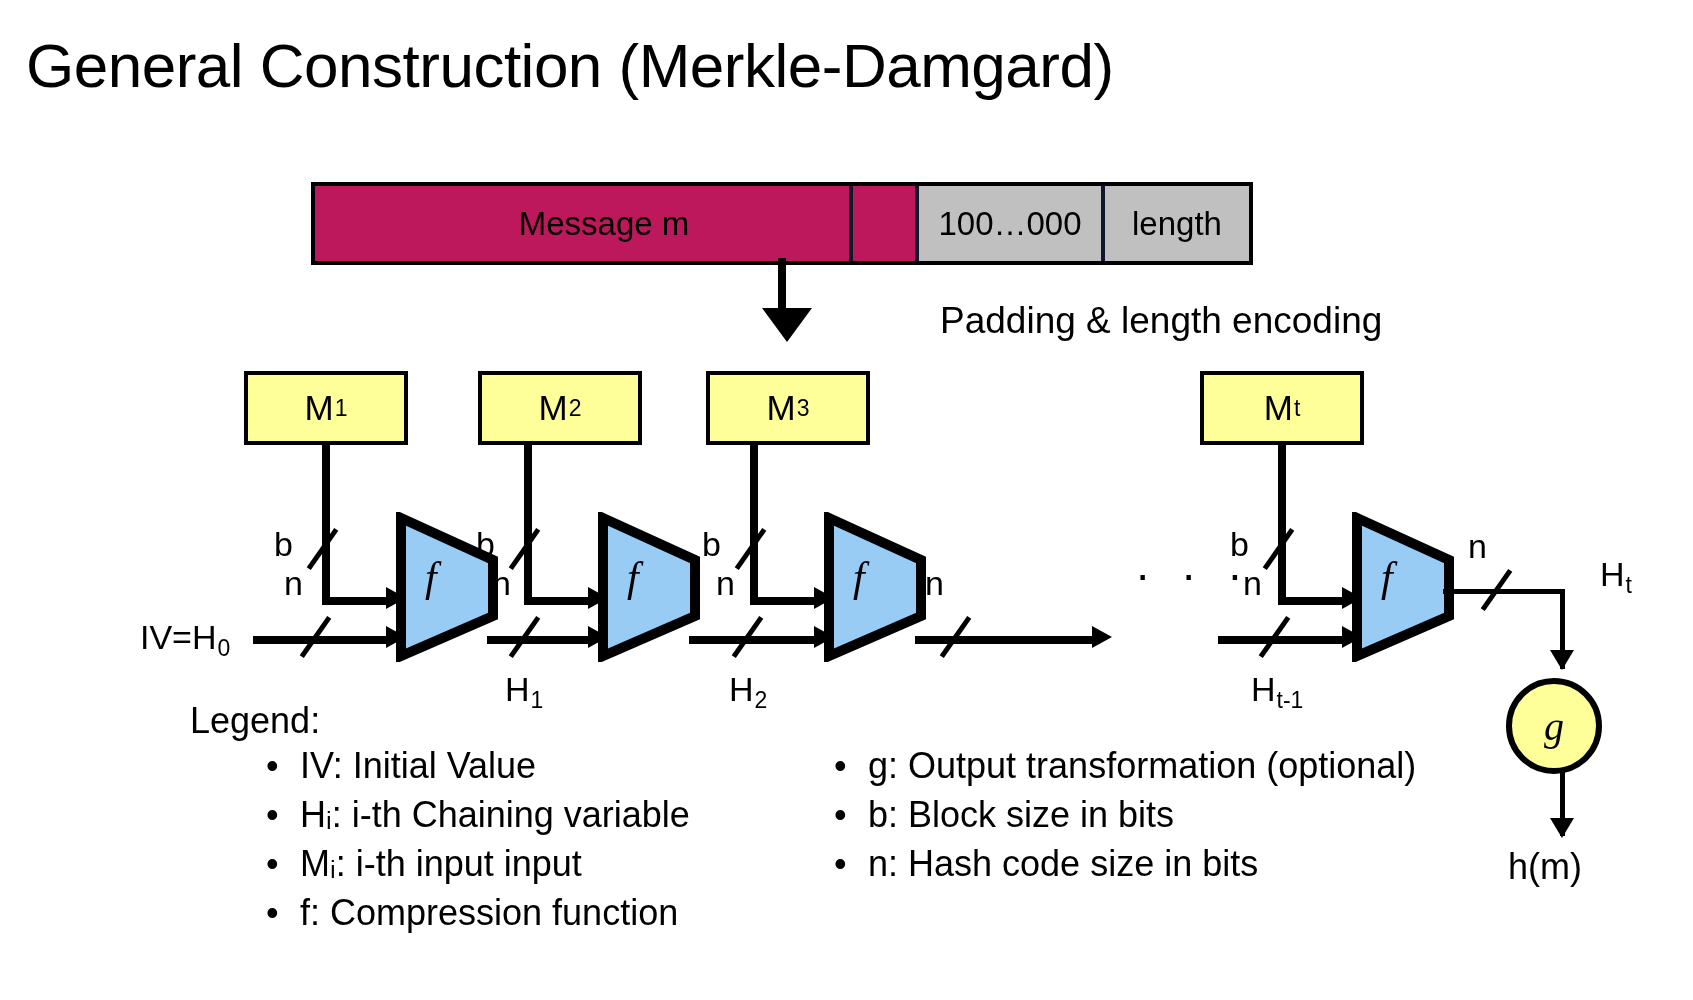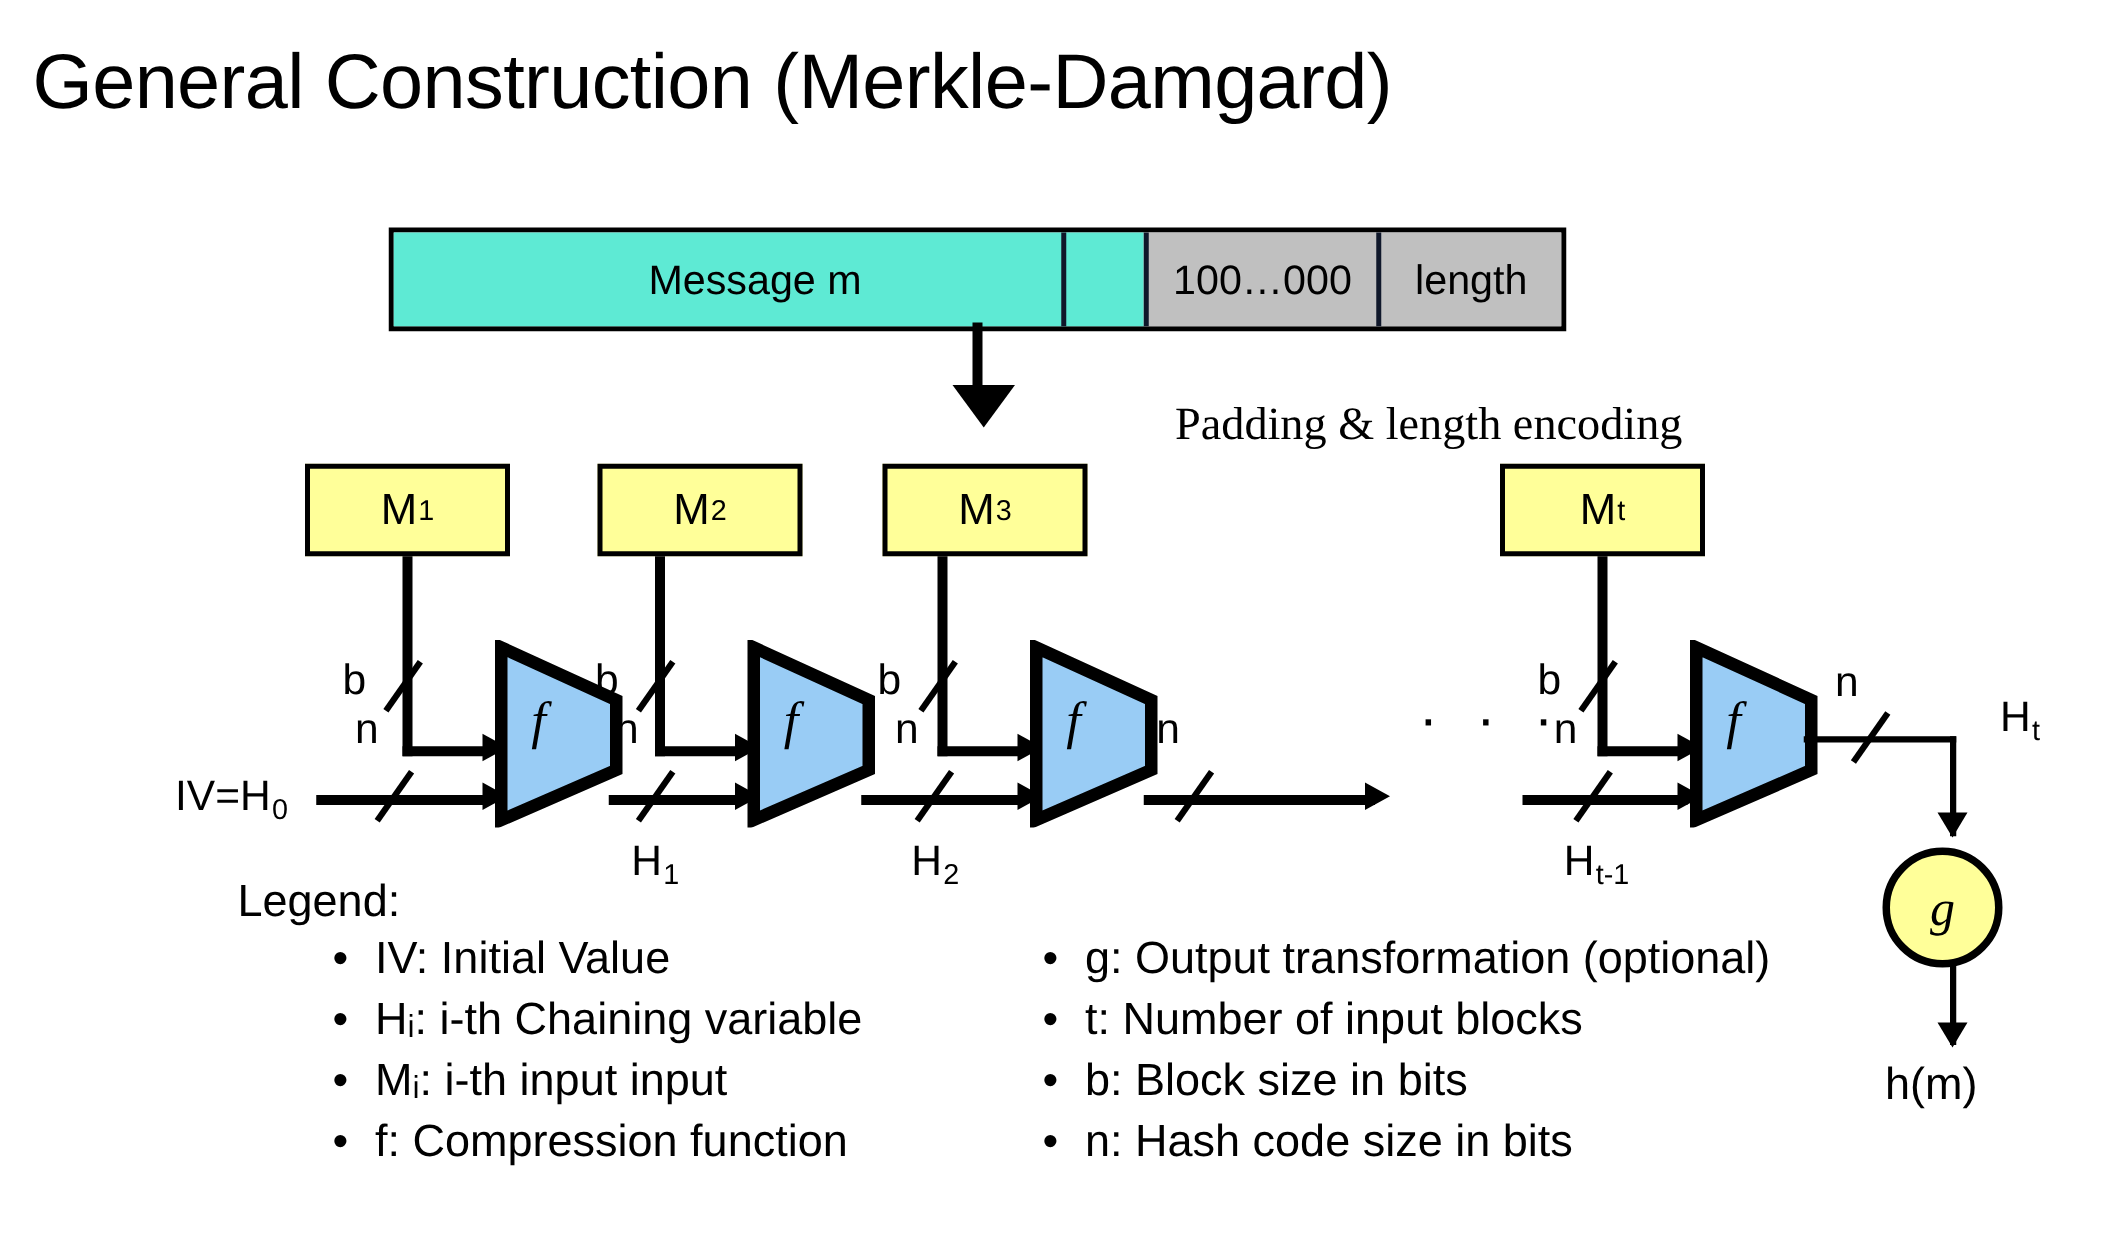--- a/index.html
+++ b/index.html
@@ -41,21 +41,21 @@
     box-sizing: content-box;
   }
   .cell {
     display: flex;
     align-items: center;
     justify-content: center;
     font-size: 33px;
     box-sizing: border-box;
     height: 75px;
   }
-  .cell-yellow { background: #5eead4; padding-left: 44px; }
+  .cell-yellow { background: #be185d; padding-left: 44px; }
   .cell-gray   { background: #c0c0c0; }
   .sep-left    { border-left: 4px solid #0f172a; }
 
   
   .mblock {
     width: 164px;
     height: 74px;
     background: #ffff99;
     border: 4px solid #000;
     box-sizing: border-box;
@@ -121,21 +121,21 @@
   <div class="abs msgbar">
     <div class="cell cell-yellow" style="width:534px;">Message m</div>
     <div class="cell cell-yellow sep-left" style="width:66px;"></div>
     <div class="cell cell-gray sep-left" style="width:186px;">100…000</div>
     <div class="cell cell-gray sep-left" style="width:148px;">length</div>
   </div>
 
   <div class="abs vline-thick" style="left:778px; top:258px; height:58px;"></div>
   <div class="abs arrow-d-big" style="left:762px; top:308px;"></div>
 
-  <div class="abs plaintext" style="left:940px; top:318px; font-size:37px;font-family:Liberation Serif, serif;">Padding &amp; length encoding</div>
+  <div class="abs plaintext" style="left:940px; top:300px; font-size:37px;">Padding &amp; length encoding</div>
 
   <div class="abs mblock" style="left:244px; top:371px;">
     <span>M</span>
       <span class="sub">1</span>
   </div>
   <div class="abs mblock" style="left:478px; top:371px;">
     <span>M</span>
       <span class="sub">2</span>
   </div>
   <div class="abs mblock" style="left:706px; top:371px;">
@@ -264,23 +264,20 @@
     <div class="legend-item">
       <span class="bullet">•</span><span>f: Compression function</span>
     </div>
   </div>
 
   <div class="abs" style="left:790px; top:745px;">
     <div class="legend-item" style="margin-bottom:7px;">
       <span class="bullet">•</span><span>g: Output transformation (optional)</span>
     </div>
     <div class="legend-item" style="margin-bottom:7px;">
-      <span class="bullet">•</span><span>t: Number of input blocks</span>
-    </div>
-    <div class="legend-item" style="margin-bottom:7px;">
       <span class="bullet">•</span><span>b: Block size in bits</span>
     </div>
     <div class="legend-item">
       <span class="bullet">•</span><span>n: Hash code size in bits</span>
     </div>
   </div>
 
 </div>
 
 </body></html>

